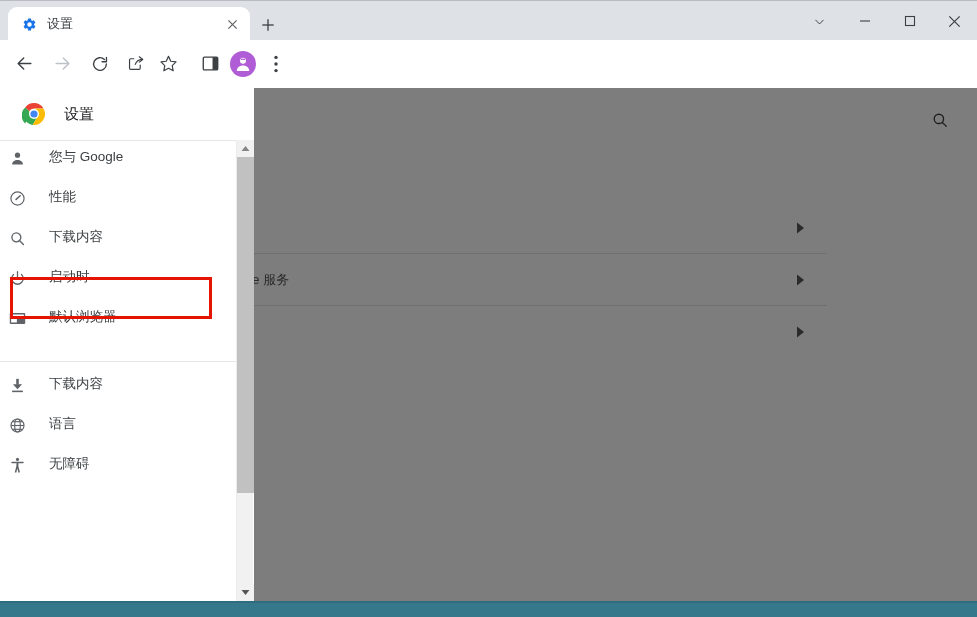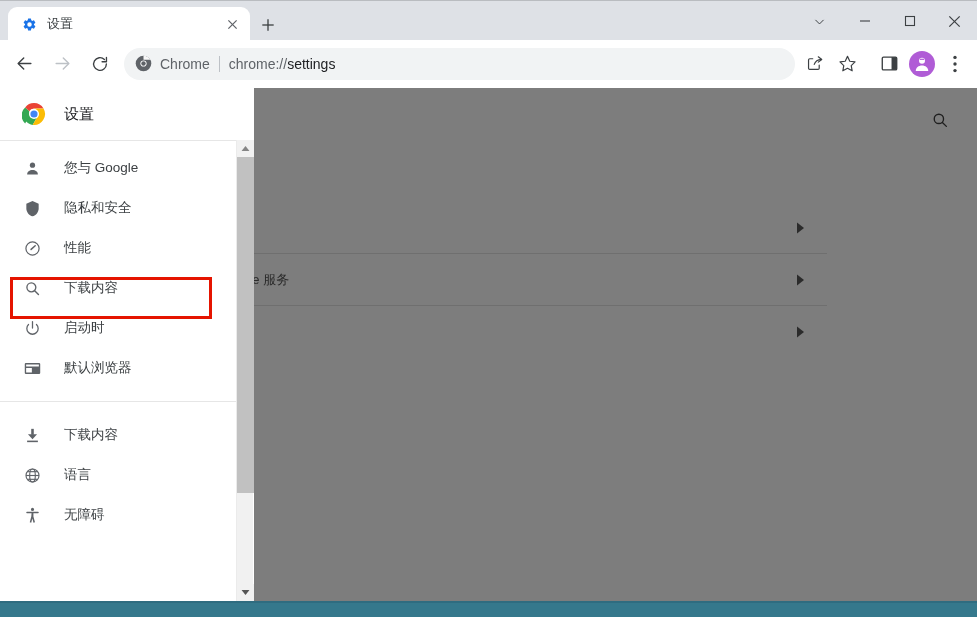--- a/index.html
+++ b/index.html
@@ -183,22 +183,22 @@
     height: 1px; background: #e6e6e6; width: 100%;
   }
   .sb-list {
     position: relative;
     height: 461px;
     overflow: hidden;
     background: #ffffff;
   }
   .sb-item {
     height: 40px;
-    display: flex; align-items: center;
-    padding-left: 22px;
+    display: flex; 
+    padding-left: 7px;
     position: relative;
   }
   .sb-icon {
     width: 20px; height: 20px;
     display: flex; align-items: center; justify-content: center;
     flex: none;
   }
   .sb-label {
     margin-left: 22px;
     font-size: 13.5px; color: #3c4043;
@@ -319,33 +319,20 @@
       </svg>
     </div>
 
     <div class="tb-icon nav-rel">
       <svg width="18" height="18" viewBox="0 0 24 24" stroke="#3c4043" stroke-width="1.8" fill="none" stroke-linecap="round">
         <path d="M20.5 12a8.5 8.5 0 1 1-2.6-6.1"></path>
         <polyline points="20.6,3.2 20.6,9 14.8,9" stroke-linejoin="round"></polyline>
       </svg>
     </div>
 
-    <div class="omnibox">
-      <span class="omni-chrome-icon">
-        <svg width="17" height="17" viewBox="0 0 24 24">
-          <circle cx="12" cy="12" r="11" fill="#5f6368"></circle>
-          <circle cx="12" cy="12" r="4.4" fill="#ffffff"></circle>
-          <circle cx="12" cy="12" r="3.1" fill="#5f6368"></circle>
-          <path d="M12 1 A11 11 0 0 1 21.5 6.6 L12 6.6 Z" fill="#ffffff" opacity=".95"></path>
-        </svg>
-      </span>
-      <span class="omni-chromelabel">Chrome</span>
-      <span class="omni-sep"></span>
-      <span class="omni-url"><span>chrome://</span><b>settings</b></span>
-    </div>
 
     <div class="tb-right">
       <div class="tb-icon">
         <svg width="18" height="18" viewBox="0 0 24 24" stroke="#3c4043" stroke-width="1.6" fill="none" stroke-linecap="round" stroke-linejoin="round">
           <path d="M9 5H5a1.6 1.6 0 0 0-1.6 1.6v11A1.6 1.6 0 0 0 5 19.2h11a1.6 1.6 0 0 0 1.6-1.6v-4"></path>
           <path d="M11 12.5c1.6-4.5 5-6.3 9.4-6.6"></path>
           <polyline points="16.4,2.4 21,6 16.4,9.5"></polyline>
         </svg>
       </div>
       <div class="tb-icon">
@@ -472,28 +459,20 @@
           <span class="sb-icon">
             <svg width="17" height="17" viewBox="0 0 24 24" fill="#5f6368">
               <circle cx="12" cy="7.4" r="3.7"></circle>
               <path d="M4.4 20.4c0-4.2 3.4-6.4 7.6-6.4s7.6 2.2 7.6 6.4z"></path>
             </svg>
           </span>
           <span class="sb-label">您与 Google</span>
         </div>
 
 
-        <div class="sb-item">
-          <span class="sb-icon">
-            <svg width="17" height="17" viewBox="0 0 24 24" fill="#5f6368">
-              <path d="M12 1.5 3.3 5.2v6.3c0 5.4 3.7 10.4 8.7 11.6 5-1.2 8.7-6.2 8.7-11.6V5.2z"></path>
-            </svg>
-          </span>
-          <span class="sb-label">隐私和安全</span>
-        </div>
 
         <div class="sb-item">
           <span class="sb-icon">
             <svg width="17" height="17" viewBox="0 0 24 24" fill="none" stroke="#5f6368" stroke-width="1.7">
               <circle cx="12" cy="12" r="9.3"></circle>
               <path d="M15.8 8.2 10 13.3" stroke-linecap="round" stroke-width="2.1"></path>
             </svg>
           </span>
           <span class="sb-label">性能</span>
         </div>

